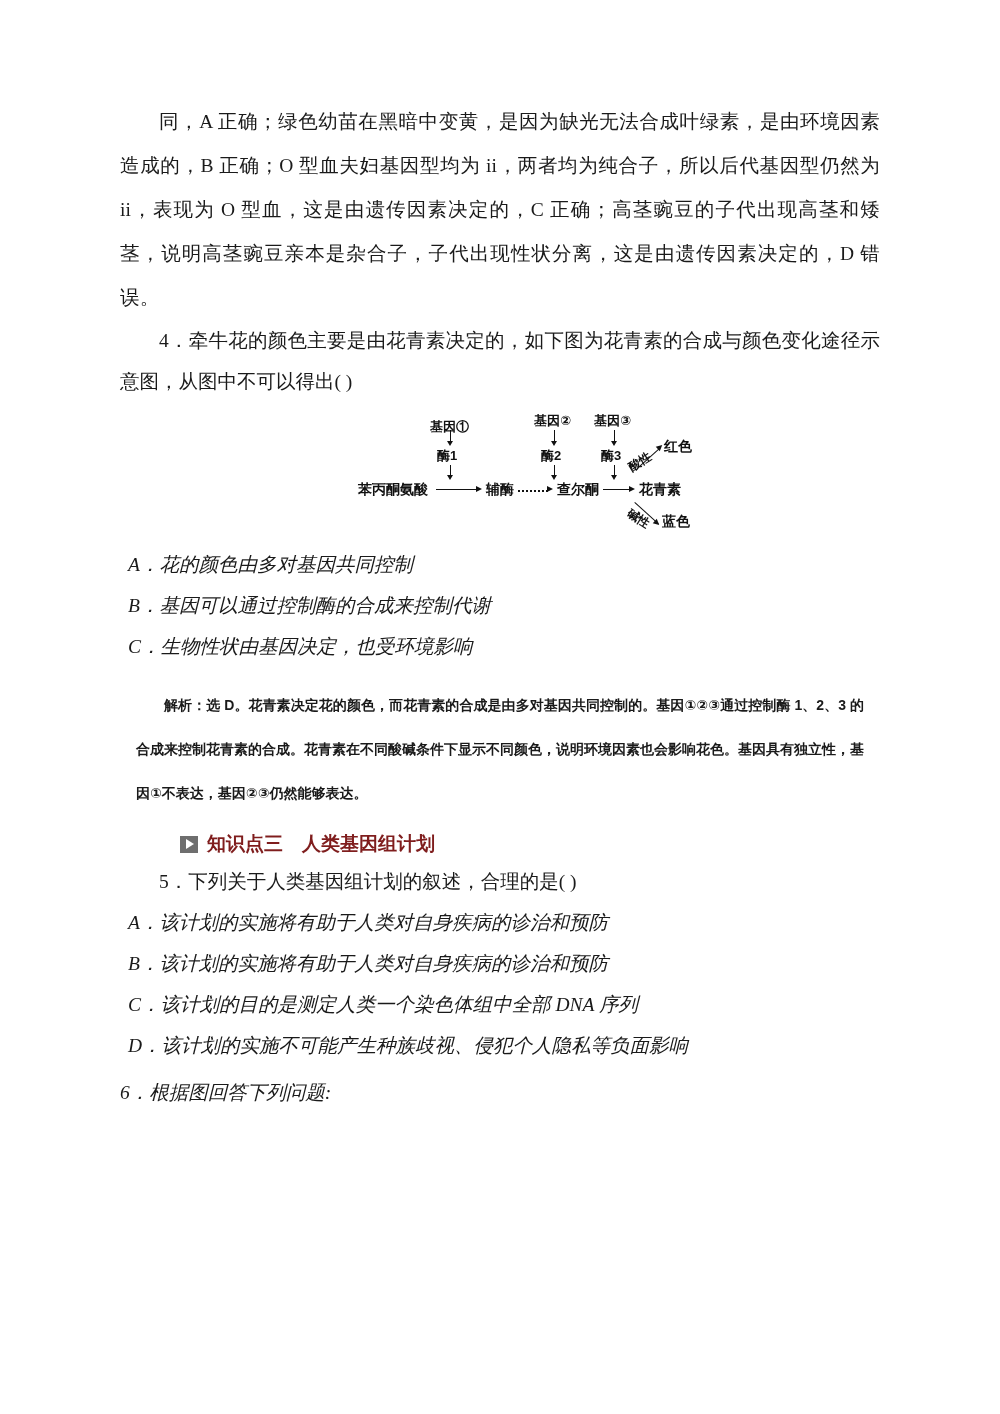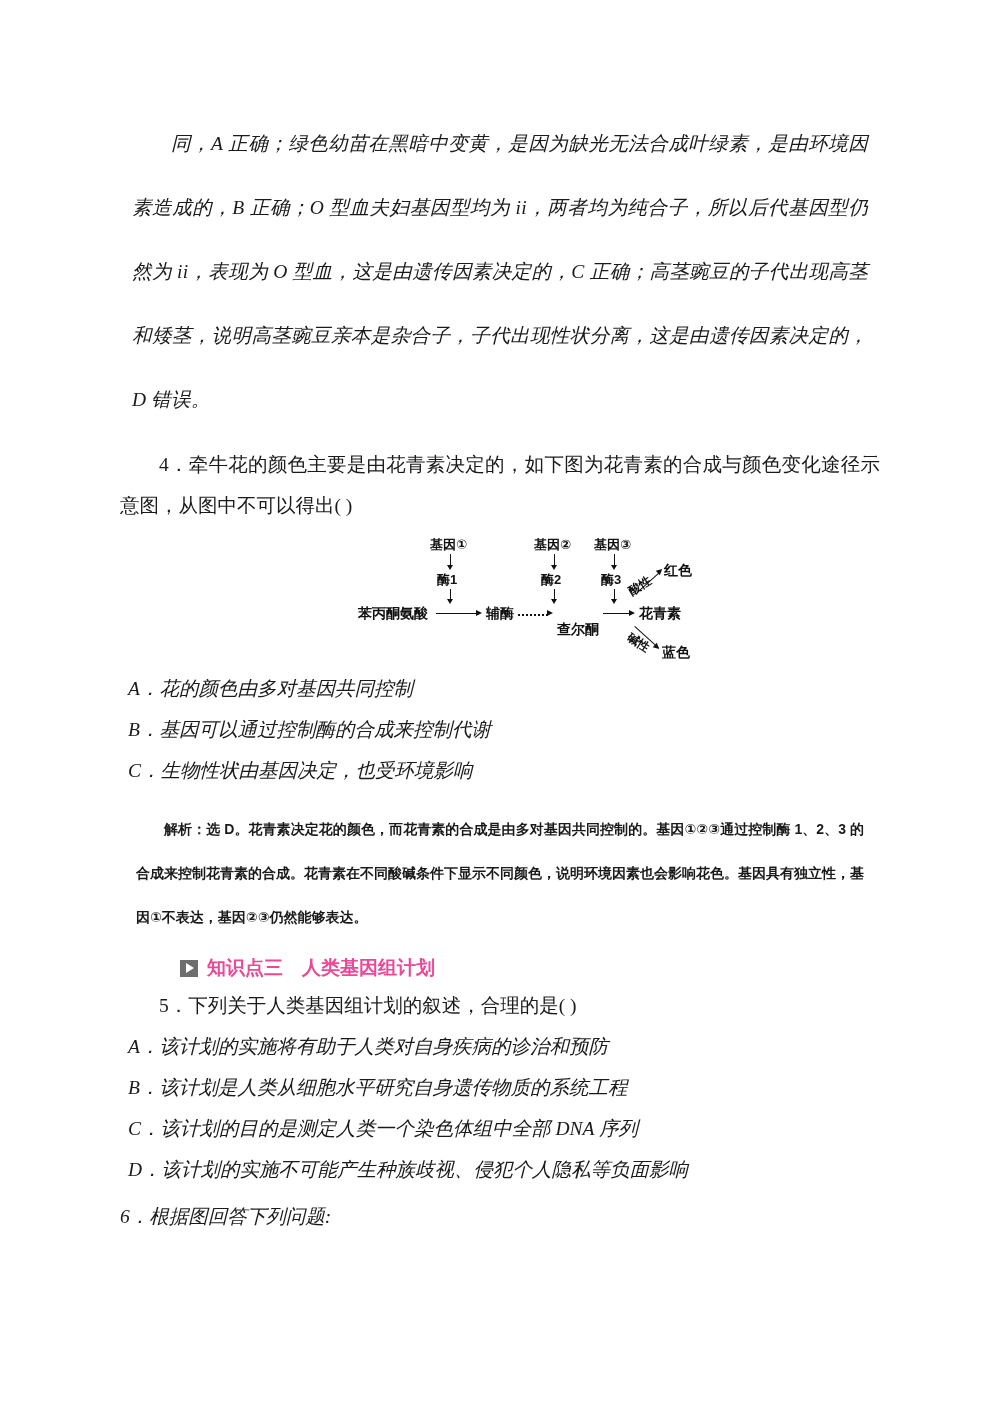--- a/index.html
+++ b/index.html
@@ -23,26 +23,25 @@
   .content {
     position: absolute;
     left: 120px;
     top: 100px;
     width: 760px;
   }
 
   
   .para {
     font-size: 19.5px;
-    line-height: 64px;
+    line-height: 44px;
     text-align: justify;
     text-justify: inter-ideograph;
-    margin: 12px;
+    margin: 0;
     letter-spacing: 0.2px;
-    font-style: italic;
   }
   .para.indent {
     text-indent: 2em;
   }
   .bold-exp {
     font-weight: bold;
     font-family: "Liberation Sans", "DejaVu Sans", sans-serif;
     font-size: 14px;
     line-height: 44px;
     text-align: justify;
@@ -72,21 +71,21 @@
 
   
   .kp-heading {
     display: flex;
     align-items: center;
     gap: 9px;
     margin: 16px 0 4px 60px;
     font-family: "Liberation Sans", "DejaVu Sans", sans-serif;
     font-weight: bold;
     font-size: 19px;
-    color: #ec4899;
+    color: #7f1d1d;
   }
   .kp-icon {
     width: 18px;
     height: 17px;
     background: #6e6e6e;
     display: inline-flex;
     align-items: center;
     justify-content: center;
     flex: 0 0 auto;
   }
@@ -184,21 +183,21 @@
 <div id="page">
   <div class="content">
 
     <p class="para indent">同，A 正确；绿色幼苗在黑暗中变黄，是因为缺光无法合成叶绿素，是由环境因素造成的，B 正确；O 型血夫妇基因型均为 ii，两者均为纯合子，所以后代基因型仍然为 ii，表现为 O 型血，这是由遗传因素决定的，C 正确；高茎豌豆的子代出现高茎和矮茎，说明高茎豌豆亲本是杂合子，子代出现性状分离，这是由遗传因素决定的，D 错误。</p>
 
     <p class="qline qnum">4．牵牛花的颜色主要是由花青素决定的，如下图为花青素的合成与颜色变化途径示意图，从图中不可以得出(          )</p>
 
     <div class="diagram-wrap">
       <div class="diagram">
 
-        <span class="dg" style="left:72px; top:2px;">基因①</span>
+        <span class="dg" style="left:72px; top:8px;font-family:Liberation Serif, serif;">基因①</span>
         <span class="dg" style="left:176px; top:2px;text-align:center;">基因②</span>
         <span class="dg" style="left:236px; top:2px;">基因③</span>
 
         <div class="vline" style="left:92px; top:20px; height:12px;"></div>
         <div class="vhead" style="left:88.5px; top:31px;"></div>
         <div class="vline" style="left:196px; top:20px; height:12px;"></div>
         <div class="vhead" style="left:192.5px; top:31px;"></div>
         <div class="vline" style="left:256px; top:20px; height:12px;"></div>
         <div class="vhead" style="left:252.5px; top:31px;"></div>
 
@@ -216,56 +215,56 @@
         <span class="dg chem" style="left:0px; top:71px;">苯丙酮氨酸</span>
 
         <div class="hline" style="left:78px; top:79px; width:42px;"></div>
         <div class="hhead" style="left:118px; top:75.5px;"></div>
 
         <span class="dg chem" style="left:128px; top:71px;">辅酶</span>
 
         <div class="dots" style="left:160px; top:80px; width:30px;"></div>
         <div class="hhead" style="left:189px; top:75.5px;"></div>
 
-        <span class="dg chem" style="left:199px; top:71px;margin-top:16px;">查尔酮</span>
+        <span class="dg chem" style="left:199px; top:71px;">查尔酮</span>
 
         <div class="hline" style="left:245px; top:79px; width:28px;"></div>
         <div class="hhead" style="left:271px; top:75.5px;"></div>
 
         <span class="dg chem" style="left:281px; top:71px;">花青素</span>
 
         <div class="diag-line" style="left:279px; top:58px; width:30px; transform: rotate(-42deg);"></div>
         <div class="diag-head" style="left:299px; top:34px; transform: rotate(-42deg);"></div>
         <span class="rot-up" style="left:272px; top:50px;">酸性</span>
         <span class="dg" style="left:306px; top:28px; font-size:14px;">红色</span>
 
         <div class="diag-line" style="left:277px; top:92px; width:32px; transform: rotate(42deg);"></div>
         <div class="diag-head" style="left:296px; top:110px; transform: rotate(42deg);"></div>
         <span class="rot-dn" style="left:270px; top:94px;">碱性</span>
-        <span class="dg" style="left:304px; top:110px; font-size:14px;font-family:Liberation Serif, serif;">蓝色</span>
+        <span class="dg" style="left:304px; top:103px; font-size:14px;font-family:Liberation Serif, serif;">蓝色</span>
 
       </div>
     </div>
 
     <p class="optline">A．花的颜色由多对基因共同控制</p>
     <p class="optline">B．基因可以通过控制酶的合成来控制代谢</p>
     <p class="optline">C．生物性状由基因决定，也受环境影响</p>
 
     <p class="bold-exp">解析：选 D。花青素决定花的颜色，而花青素的合成是由多对基因共同控制的。基因①②③通过控制酶 1、2、3 的合成来控制花青素的合成。花青素在不同酸碱条件下显示不同颜色，说明环境因素也会影响花色。基因具有独立性，基因①不表达，基因②③仍然能够表达。</p>
 
     <div class="kp-heading">
       <span class="kp-icon">
           <i></i>
         </span>
       <span class="kp-label">知识点三　人类基因组计划</span>
     </div>
 
     <p class="qline qnum">5．下列关于人类基因组计划的叙述，合理的是(          )</p>
     <p class="optline">A．该计划的实施将有助于人类对自身疾病的诊治和预防</p>
-    <p class="optline">B．该计划是人类从细胞水平研究自身遗传物质的系统工程</p>
+    <p class="optline">B．该计划的实施将有助于人类对自身疾病的诊治和预防</p>
     <p class="optline">C．该计划的目的是测定人类一个染色体组中全部 DNA 序列</p>
     <p class="optline">D．该计划的实施不可能产生种族歧视、侵犯个人隐私等负面影响</p>
 
 
     <p class="optline" style="padding-left:0; margin-top:6px;">6．根据图回答下列问题:</p>
 
   </div>
 </div>
 
 </body></html>

